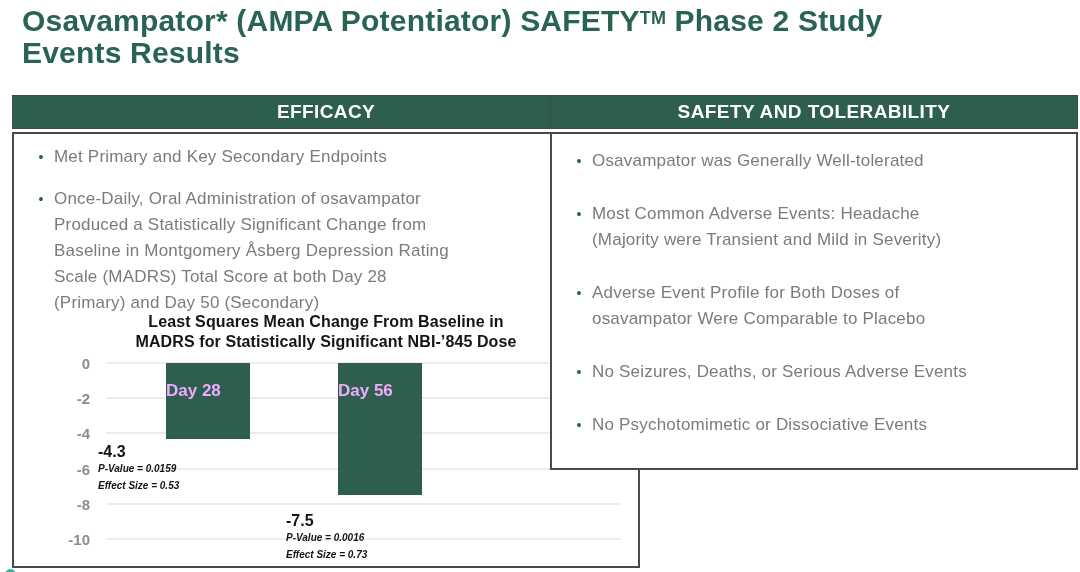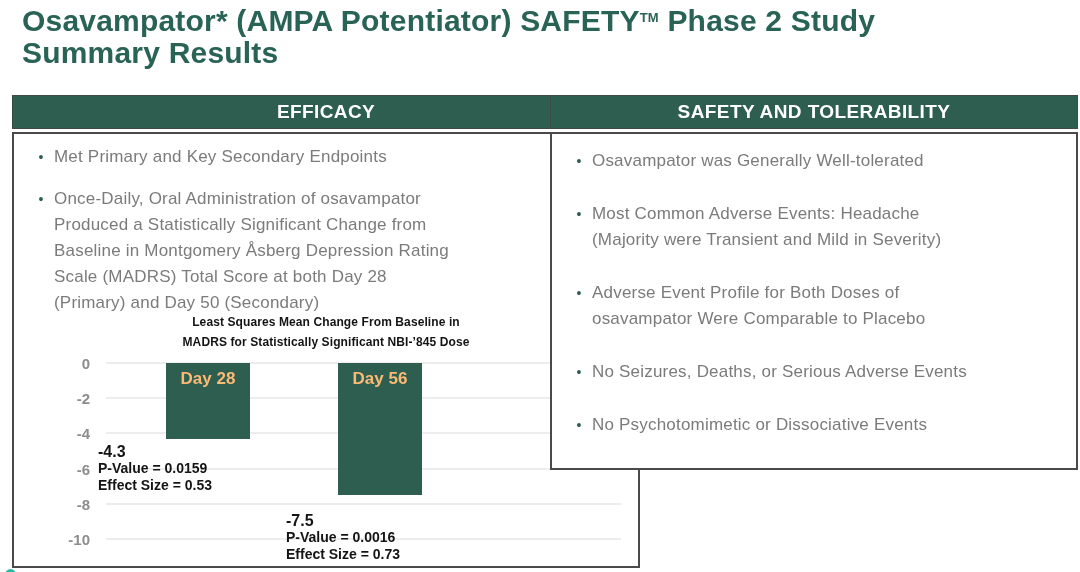--- a/index.html
+++ b/index.html
@@ -10,21 +10,21 @@
   }
   .slide { position:relative; width:1080px; height:572px; background:#fff; }
 
   
   .slide-title {
     position:absolute; left:22px; top:5px;
     font-size:30px; font-weight:bold; color:#296355;
     line-height:32px; letter-spacing:0.2px;
   }
   .slide-title sup {
-    font-size:13px; vertical-align:top; position:relative; top:-3px; font-weight:bold;
+    font-size:18px; vertical-align:top; position:relative; top:-3px; font-weight:bold;
   }
 
   
   .panel { position:absolute; top:95px; display:flex; flex-direction:column; }
   .panel-left  { left:12px;  width:628px; height:473px; }
   .panel-right { left:550px; width:528px; height:375px; }
   .panel-header {
     height:34px; background:#2D5E4F; border:1px solid #3d4b45;
     color:#fff; font-weight:bold; font-size:19px; letter-spacing:0.4px;
     display:flex; align-items:center; justify-content:center; flex:0 0 34px;
@@ -39,52 +39,52 @@
   .dot { width:26px; flex:0 0 26px; text-align:center; color:#2D5E4F; font-size:14px; }
   .bullet-text { white-space:pre-line; letter-spacing:0.2px; }
   .panel-left  .panel-body { padding-top:10px; }
   .panel-right .panel-body { padding-top:14px; }
   .panel-left  .bullet { margin-bottom:16px; }
   .panel-right .bullet { margin-bottom:27px; }
 
   
   .chart-title {
     position:absolute; top:178px; left:0; right:0;
-    text-align:center; font-size:12px; font-weight:bold; color:#141414;
+    text-align:center; font-size:16px; font-weight:bold; color:#141414;
     line-height:20px; white-space:pre-line; letter-spacing:0.1px;
   }
   .chart { position:absolute; top:229px; left:0; right:0; height:200px; }
   .tick-row { position:absolute; left:0; right:17px; height:0; }
   .tick-label {
     position:absolute; left:0; width:76px; text-align:right;
     transform:translateY(-50%); color:#8d8d8d; font-weight:bold; font-size:15px;
   }
   .gridline { position:absolute; left:92px; right:0; top:-1px; height:2px; background:#ededed; }
   .bar { position:absolute; top:0; width:84px; z-index:1; }
   .bar-day28 { left:152px; }
   .bar-day56 { left:324px; }
-  .bar-label { display:block; text-align:center; padding-top:6px; color:#fdba74; font-weight:bold; font-size:17px; }
+  .bar-label { display:block; padding-top:18px; color:#f0abfc; font-weight:bold; font-size:17px; }
   .annotation { position:absolute; width:220px; color:#141414; font-weight:bold; z-index:1; }
   .ann-day28 { left:84px; }
   .ann-day56 { left:272px; }
   .ann-value { font-size:16px; line-height:17px; }
-  .ann-line  { font-size:14px; line-height:17px; }
+  .ann-line  { font-size:10px; line-height:17px;font-style:italic; }
 
   
   .logo-fragment {
     position:absolute; left:5px; top:569px; width:11px; height:6px;
     background:#2FB5A3; border-radius:50% 50% 0 0 / 100% 100% 0 0;
   }
 </style>
 </head>
 <body>
 
 <div class="slide">
 
-  <h1 class="slide-title"><span>Osavampator* (AMPA Potentiator) SAFETY</span><sup>TM</sup><span> Phase 2 Study</span><br><span>Summary Results</span></h1>
+  <h1 class="slide-title"><span>Osavampator* (AMPA Potentiator) SAFETY</span><sup>TM</sup><span> Phase 2 Study</span><br><span>Events Results</span></h1>
 
   <div class="panel panel-left">
     <div class="panel-header">
       <span>EFFICACY</span>
     </div>
     <div class="panel-body">
 
       <div class="bullet">
         <span class="dot">•</span>
         <span class="bullet-text">Met Primary and Key Secondary Endpoints</span>

